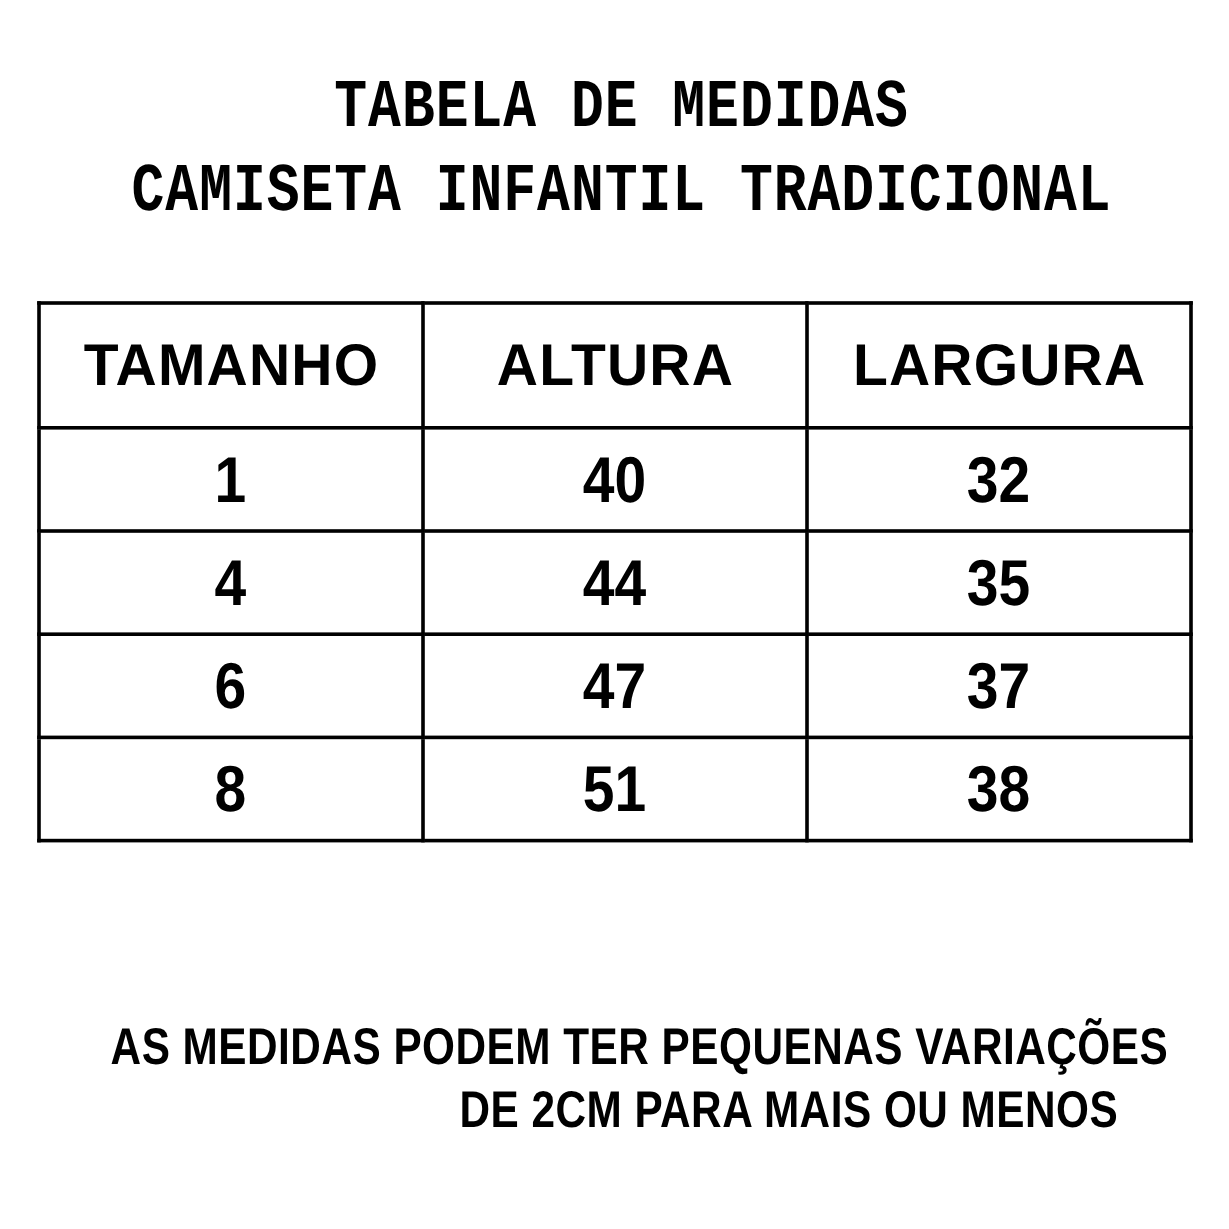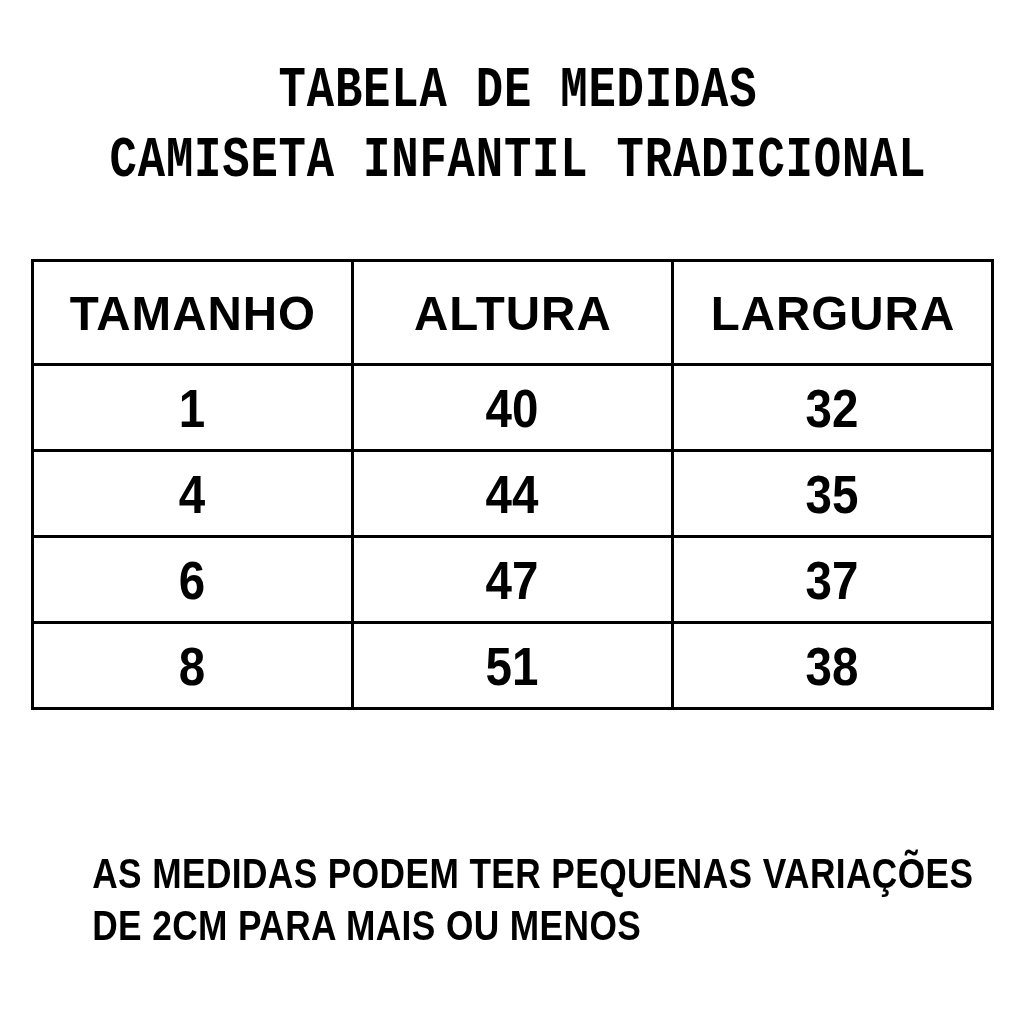--- a/index.html
+++ b/index.html
@@ -34,21 +34,20 @@
     transform-origin: 50% 50%;
   }
   
   .size-table {
     position: absolute;
     left: 31px;
     top: 251px;
     width: 963px;
     border-collapse: collapse;
     table-layout: fixed;
-    margin-top: 8px;
   }
   .size-table th,
   .size-table td {
     border: 3px solid #000000;
     text-align: center;
     vertical-align: middle;
     padding: 0;
     background: #ffffff;
   }
   .size-table th {
@@ -71,21 +70,21 @@
     white-space: nowrap;
     transform: scaleX(0.88);
     transform-origin: 50% 50%;
   }
   
   .footer-block {
     position: absolute;
     top: 847px;
     left: 0;
     width: 1024px;
-    text-align: left;
+    text-align: right;
   }
   .footer-line {
     font-size: 43px;
     line-height: 52px;
     letter-spacing: 0.5px;
     white-space: nowrap;
     transform: scaleX(0.82);
     transform-origin: 50% 50%;
   }
 </style>

